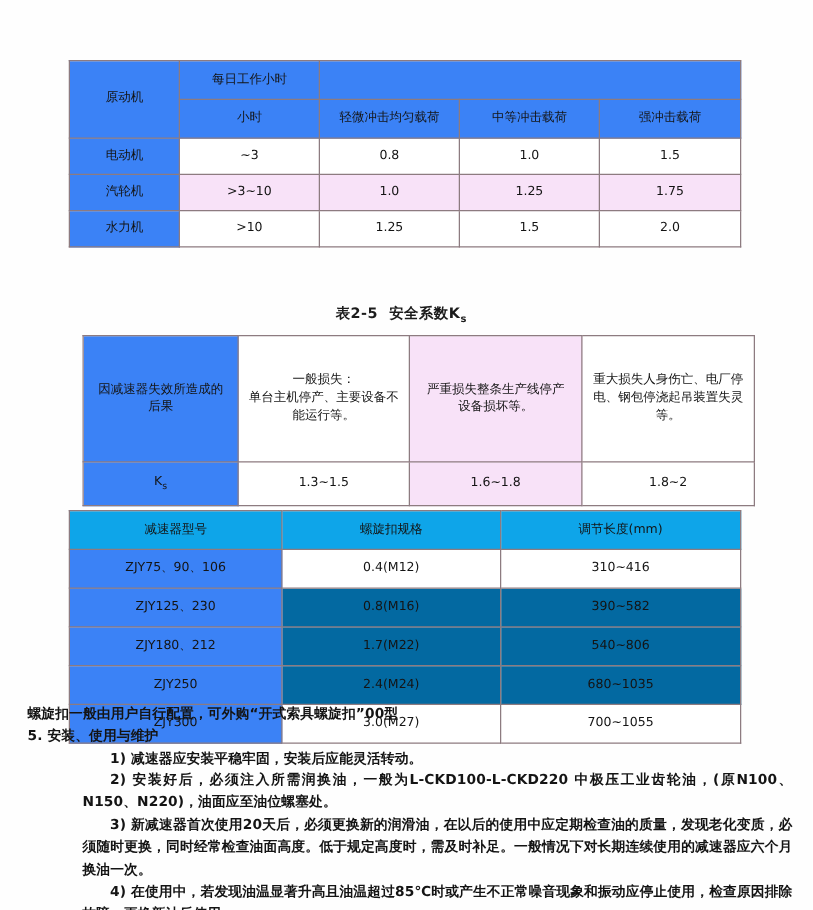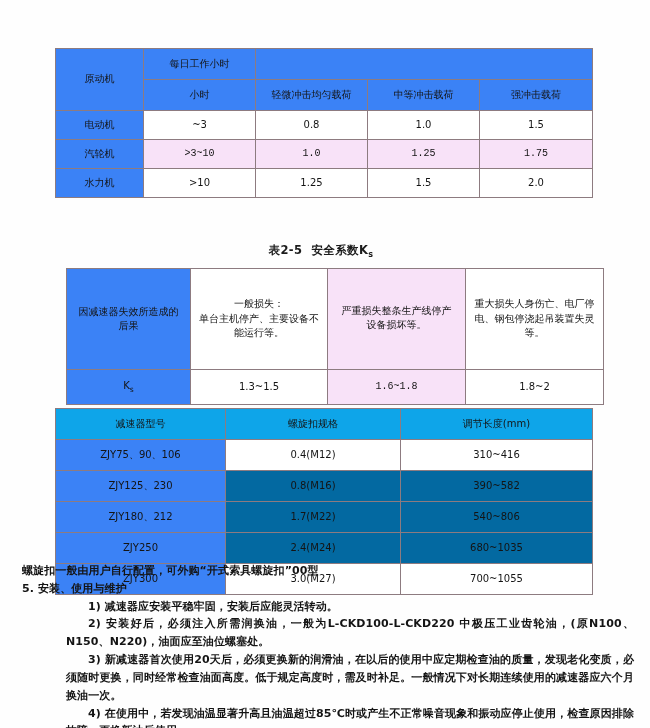--- a/index.html
+++ b/index.html
@@ -47,21 +47,21 @@
     font-size: 10px;
     text-align: center;
     vertical-align: middle;
     color: #141414;
     line-height: 1.45;
     padding: 2px 3px;
   }
   .pinkHdr  { background: #0ea5e9; }
   .pinkLite { background: #3b82f6; }
   .white    { background: #ffffff; }
-  .violet   { background: #f8e2f8; font-family: Liberation Mono, monospace; }
+  .violet   { background: #f8e2f8; }
   .violetLt { background: #0369a1; }
 
   
   #cap1 { position:absolute; left:0; top:18px;  width:650px; }
   #tbl1 { position:absolute; left:55px; top:48px;  width:537px; }
   #cap2 { position:absolute; left:0; top:211px; width:642px; }
   #tbl2 { position:absolute; left:66px; top:240px; width:537px;margin-top:28px; }
   #cap3 { position:absolute; left:0; top:379px; width:558px;font-family:Liberation Serif, serif; }
   #tbl3 { position:absolute; left:55px; top:408px; width:537px; }
   #body { position:absolute; left:22px; top:562px; width:612px; }

